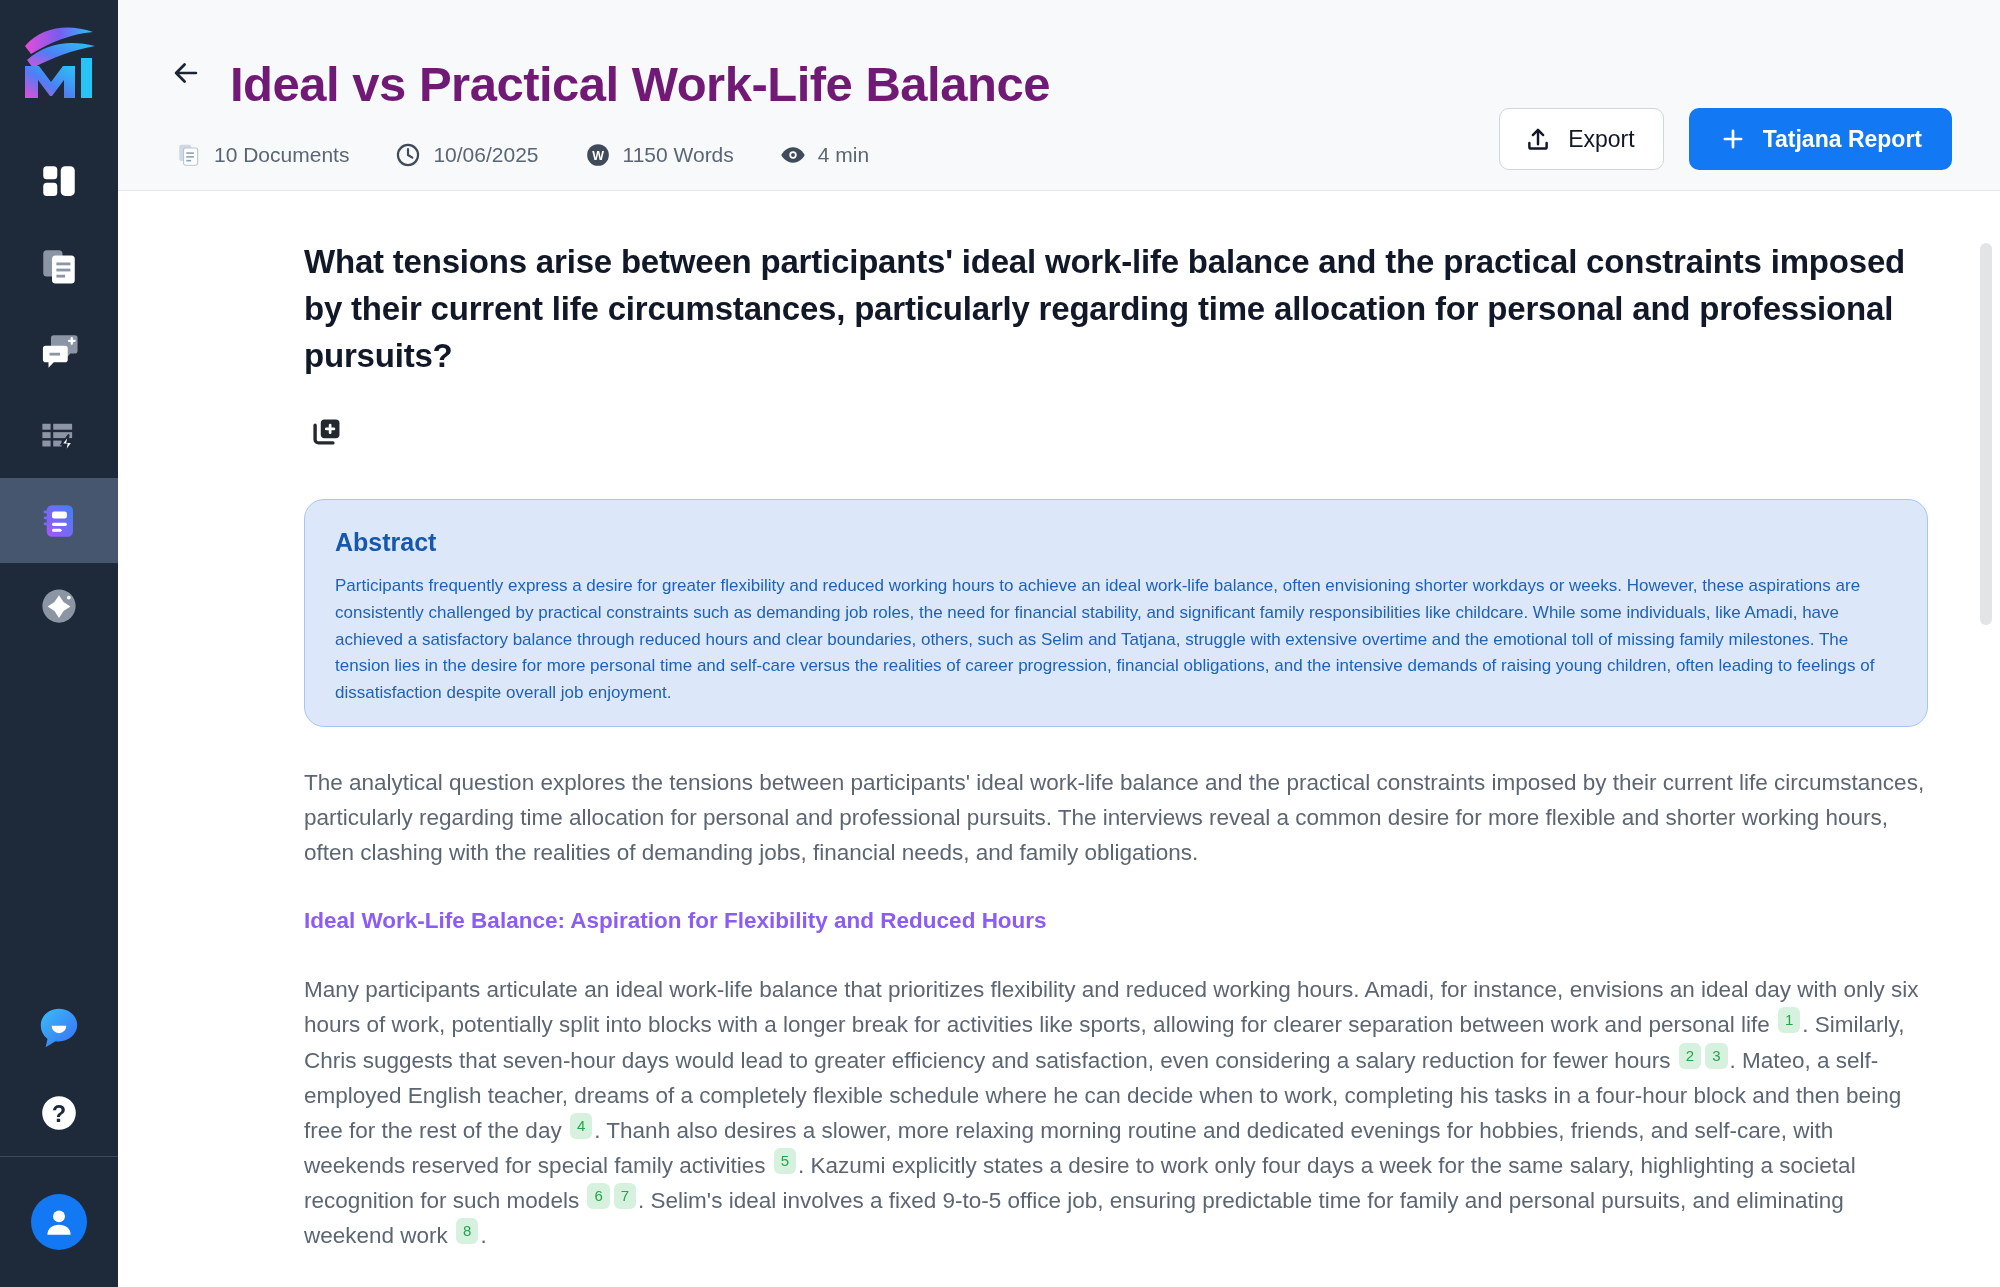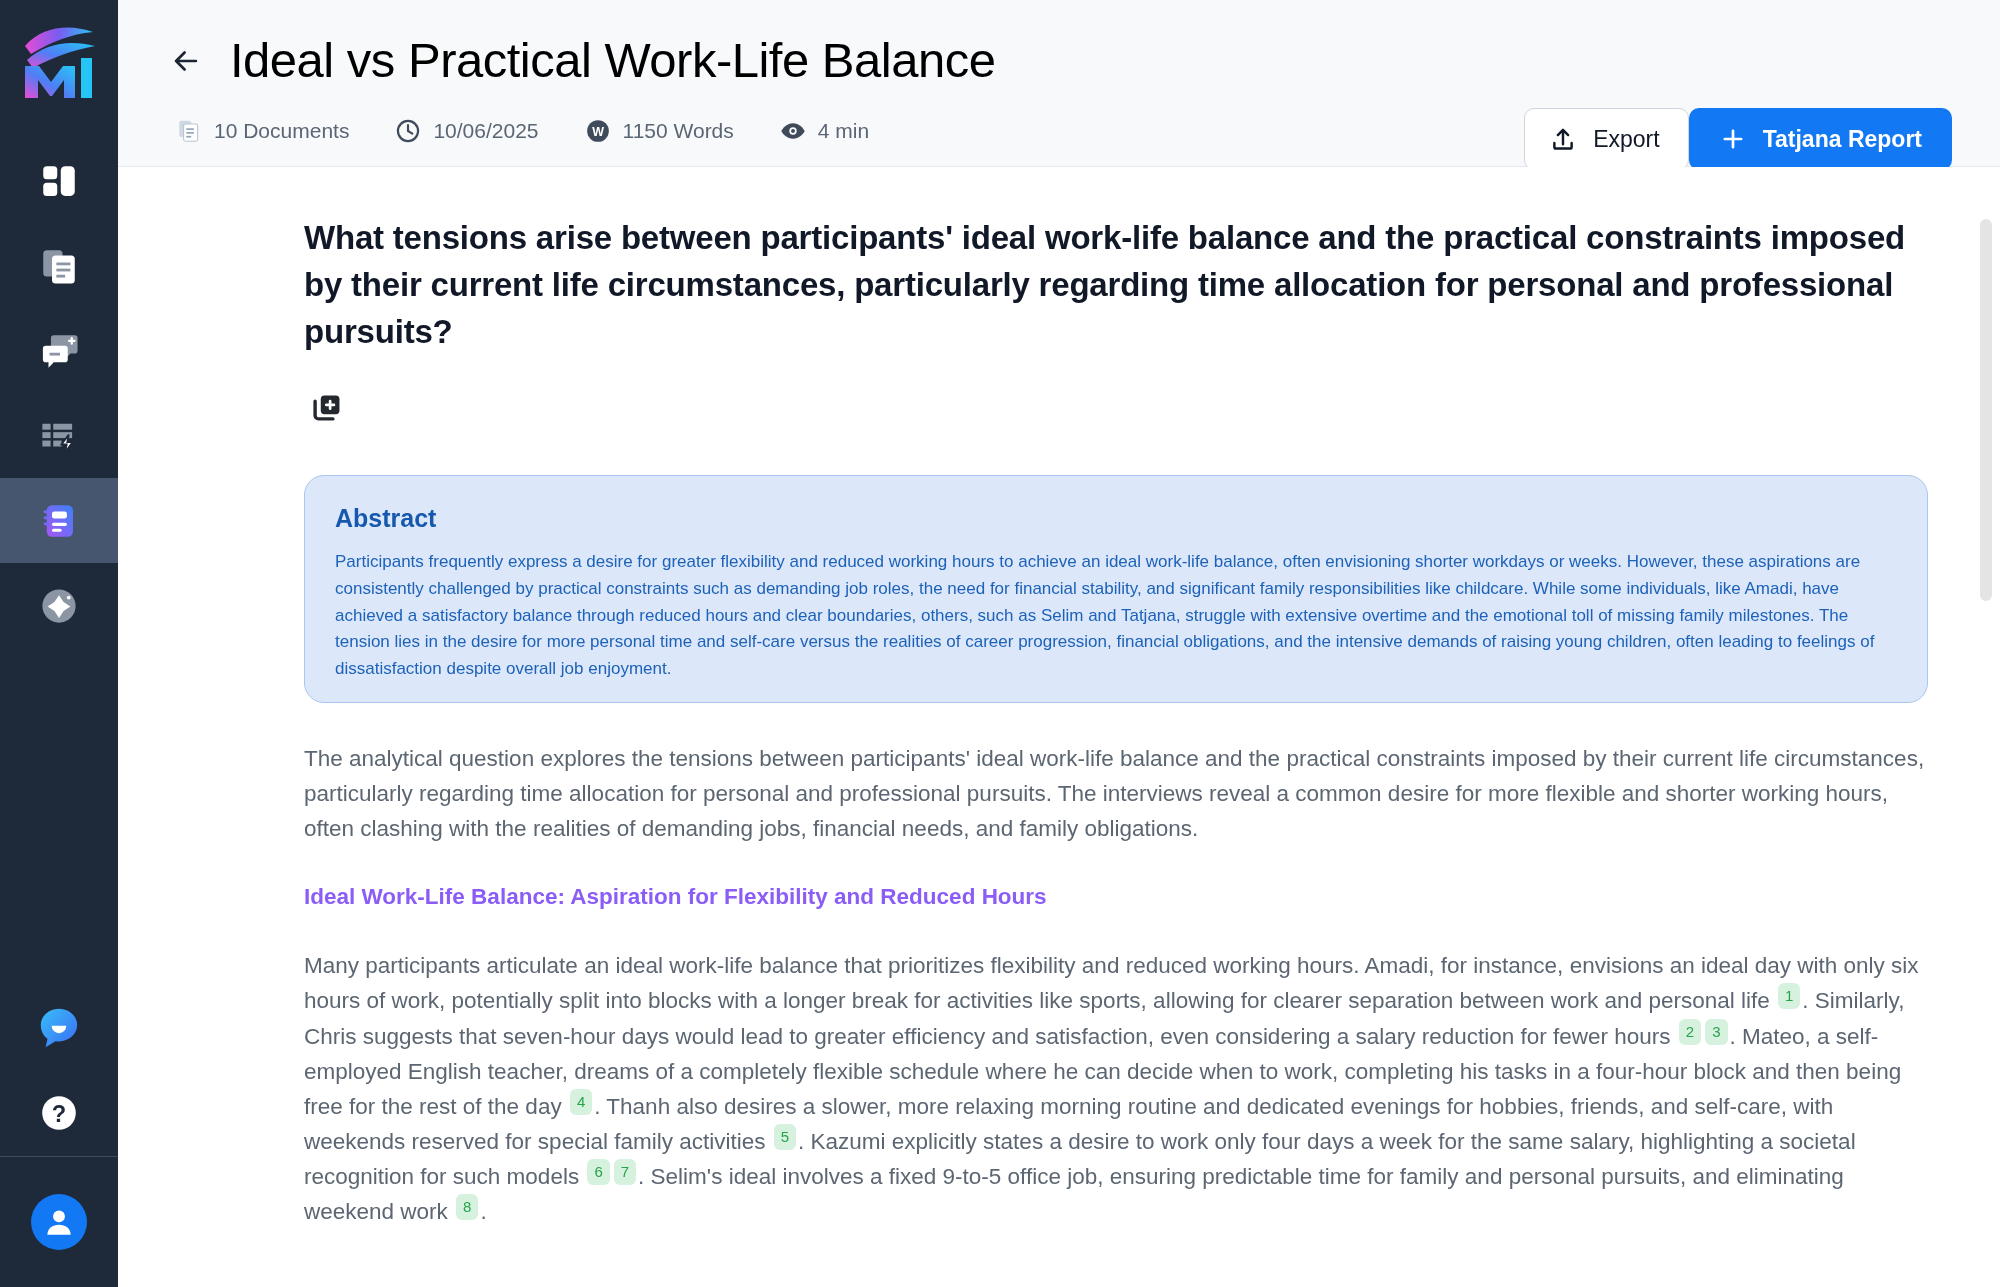--- a/index.html
+++ b/index.html
@@ -109,25 +109,26 @@
   }
   .back-btn {
     width: 40px; height: 40px;
     display: flex; align-items: center; justify-content: center;
     color: #1c2533;
     cursor: pointer;
     flex: 0 0 auto;
   }
   .page-title {
     font-size: 49px;
-    font-weight: 400;
-    color: #000000;
+    font-weight: 700;
+    color: #701a75;
     letter-spacing: -0.5px;
     line-height: 1.1;
     white-space: nowrap;
+    margin-top: 24px;
   }
 
   .header-bottom {
     display: flex;
     align-items: center;
     margin-top: 30px;
   }
   .meta-row {
     display: flex;
     align-items: center;
@@ -141,20 +142,21 @@
     font-size: 21px;
     color: #5b6674;
     text-align: center;
   }
   .meta-icon { width: 26px; height: 26px; display:block; flex:0 0 auto; }
 
   .header-actions {
     margin-left: auto;
     display: flex;
     align-items: center;
+    gap: 25px;
     position: absolute;
     right: 48px;
     top: 108px;
   }
   .btn-export {
     display: flex;
     align-items: center;
     gap: 16px;
     height: 62px;
     padding: 0 28px 0 24px;

